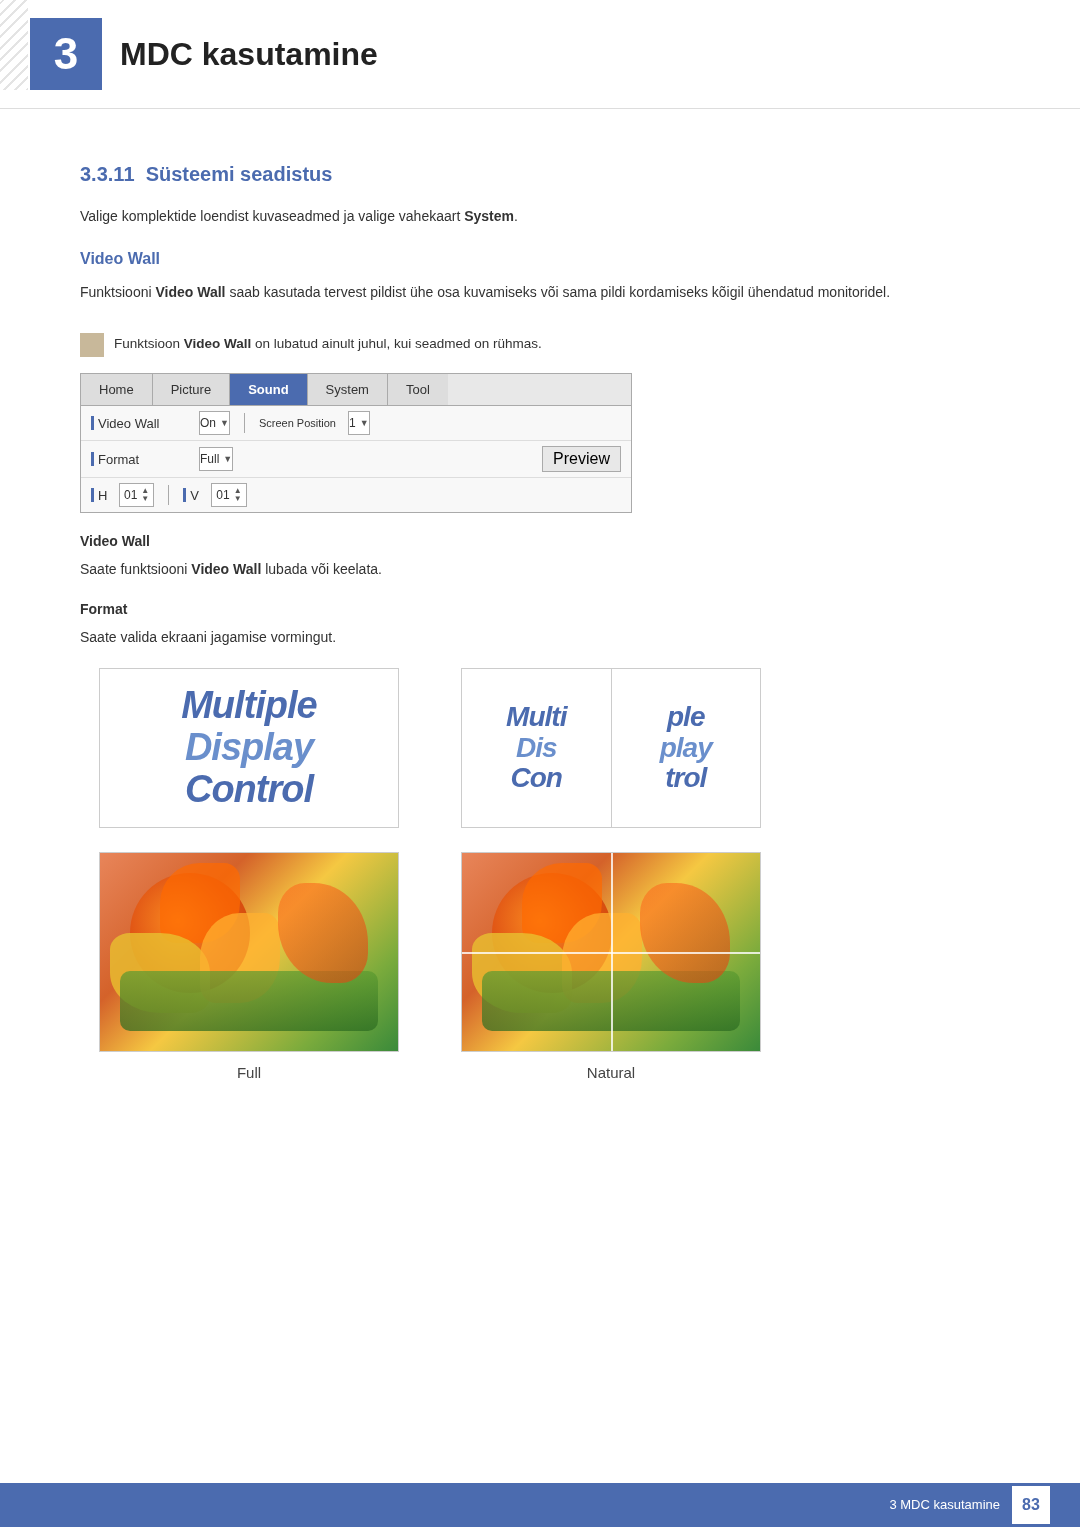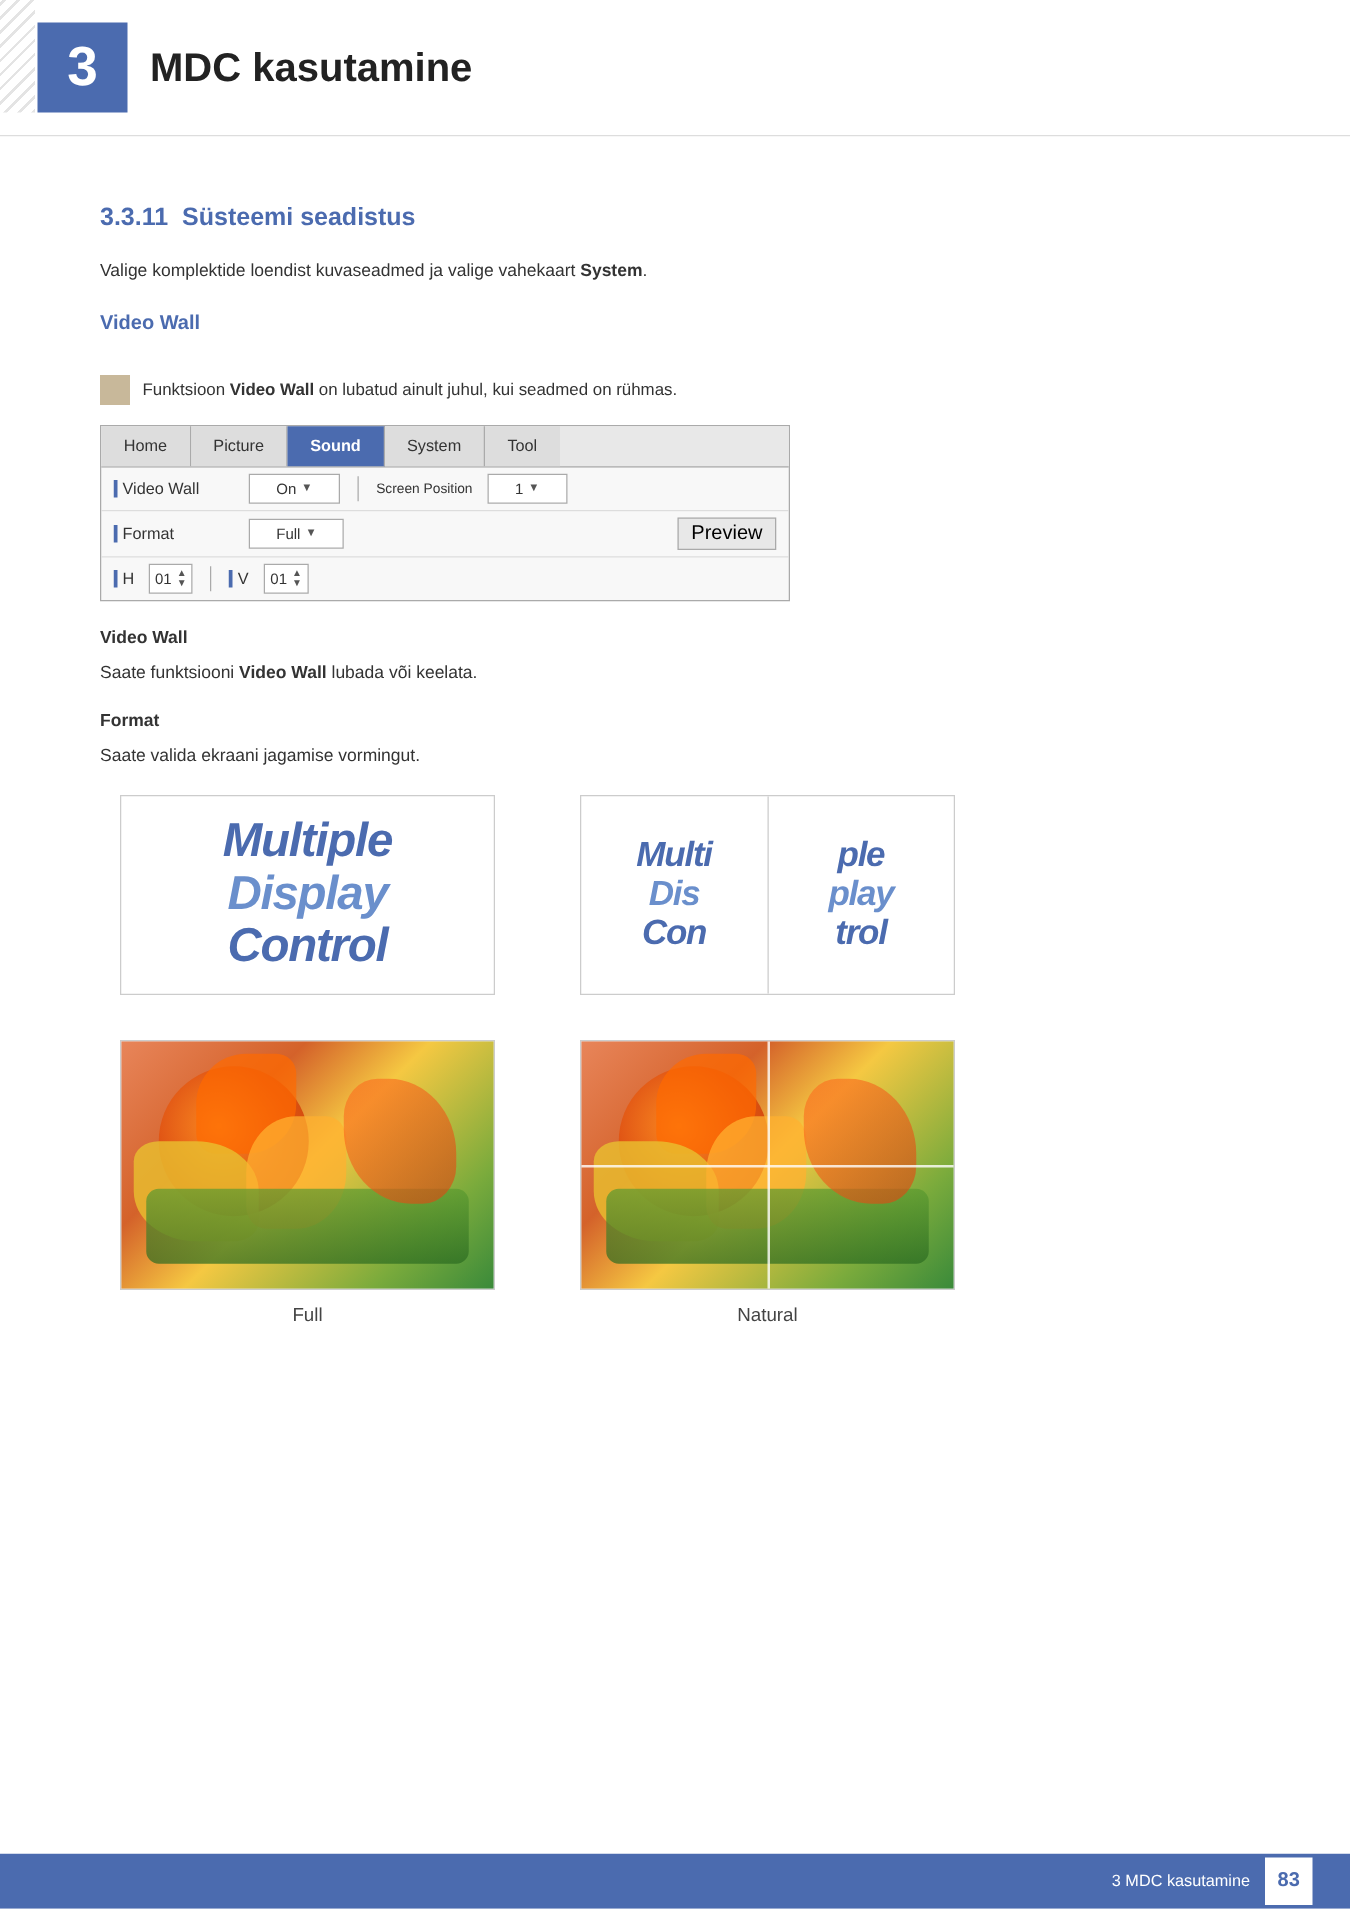--- a/index.html
+++ b/index.html
@@ -165,21 +165,21 @@
       width: 3px;
       height: 14px;
       background: #4b6baf;
       display: inline-block;
     }
 
     .mdc-select {
       border: 1px solid #aaa;
       background: #fff;
       font-size: 12px;
-      padding: 2px 21px;
+      padding: 2px 0;
       display: flex;
       align-items: center;
       gap: 4px;
     }
 
     .mdc-select-arrow {
       font-size: 9px;
       color: #555;
     }
 
@@ -222,21 +222,21 @@
       font-weight: bold;
       color: #333;
       margin-top: 18px;
       margin-bottom: 6px;
     }
 
     
     .images-grid {
       display: grid;
       grid-template-columns: 1fr 1fr;
-      gap: 36px;
+      gap: 24px;
       margin: 20px 0;
       max-width: 700px;
     }
 
     .image-item {
       display: flex;
       flex-direction: column;
       align-items: center;
     }
 
@@ -408,20 +408,23 @@
     <span>3.3.11</span>&nbsp;
     <span>Süsteemi seadistus</span>
   </div>
 
   <p class="body-text">
     <span>Valige komplektide loendist kuvaseadmed ja valige vahekaart </span><b>System</b><span>.</span>
   </p>
 
   <div class="sub-heading">Video Wall</div>
 
+  <p class="body-text">
+    Funktsiooni <b>Video Wall</b> saab kasutada tervest pildist ühe osa kuvamiseks või sama pildi kordamiseks kõigil ühendatud monitoridel.
+  </p>
 
   <div class="note-box">
     <div class="note-icon"></div>
     <span class="note-text">Funktsioon <b>Video Wall</b> on lubatud ainult juhul, kui seadmed on rühmas.</span>
   </div>
 
   <div class="mdc-panel">
 
     <div class="mdc-tabs">
       <div class="mdc-tab">Home</div>

